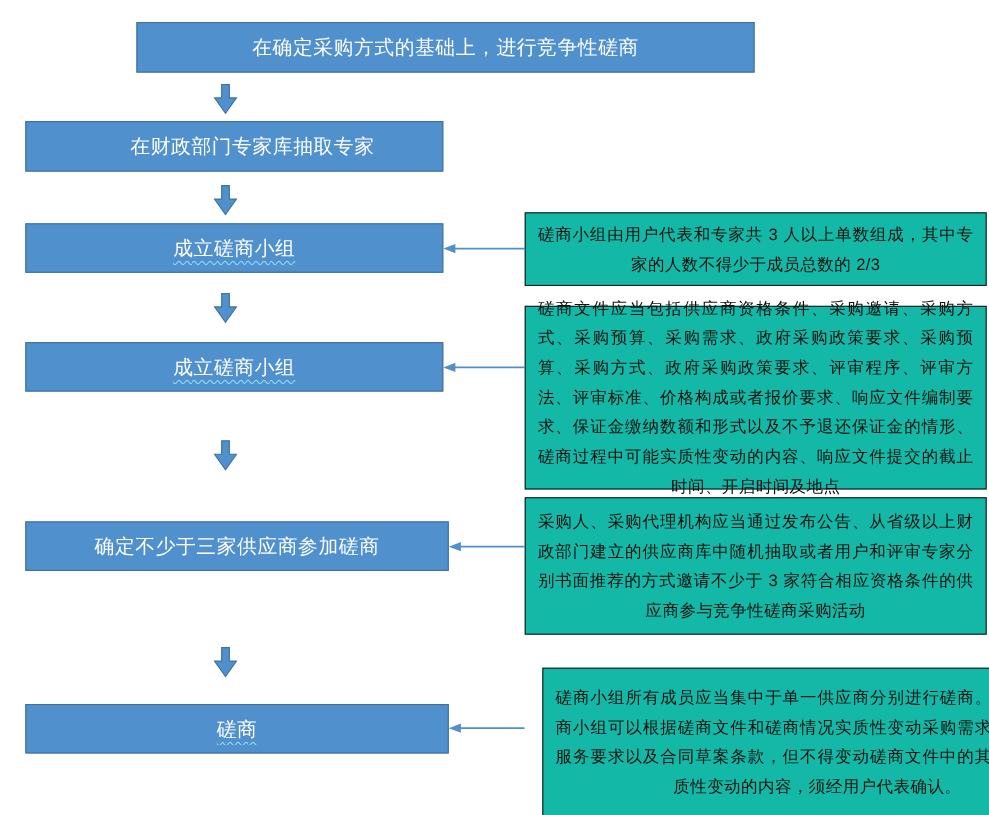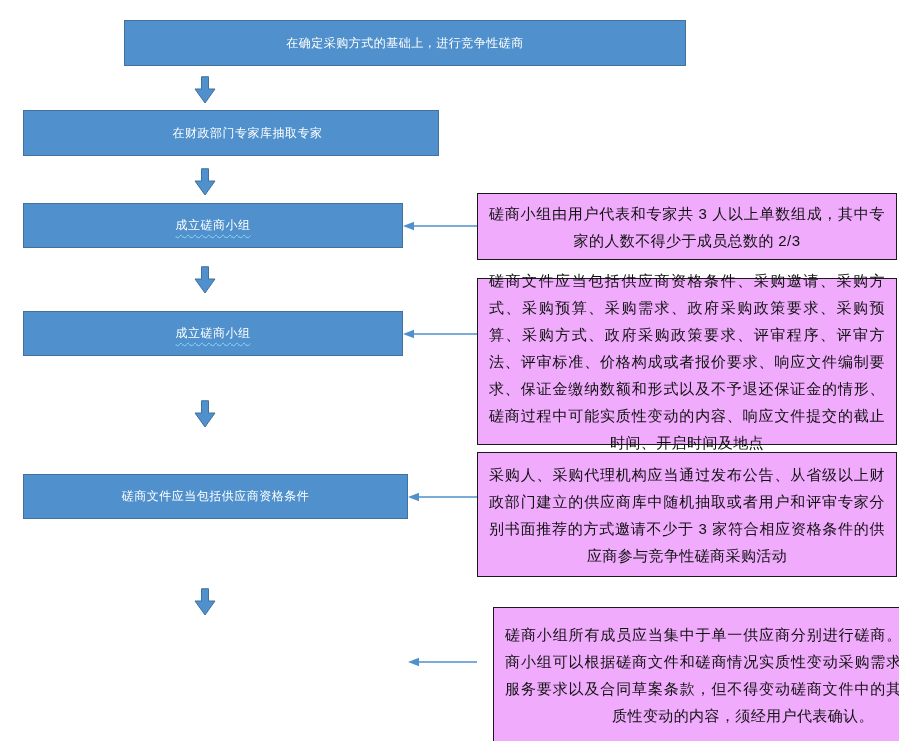--- a/index.html
+++ b/index.html
@@ -17,36 +17,36 @@
   }
   .step {
     position: absolute;
     background: #4f90cd;
     border: 1.5px solid #41719c;
     box-sizing: border-box;
     display: flex;
     align-items: center;
     justify-content: center;
     color: #ffffff;
-    font-size: 12px;
+    font-size: 18px;
     letter-spacing: 0.5px;
   }
   .step-label {
     white-space: nowrap;
   }
   .squiggle {
     text-decoration: underline;
     text-decoration-style: wavy;
     text-decoration-color: #8fd9f5;
     text-decoration-thickness: 1px;
     text-underline-offset: 5px;
   }
   .annotation {
     position: absolute;
-    background: #f0abfc;
+    background: #14b8a6;
     border: 1px solid #1a1a1a;
     box-sizing: border-box;
     display: flex;
     align-items: center;
     padding: 4px 11px;
   }
   .annotation-text {
     margin: 0;
     width: 100%;
     color: #111111;
@@ -67,21 +67,21 @@
 <div class="canvas">
 
   <div class="step" style="left:124px; top:20px; width:562px; height:46px;">
     <span class="step-label">在确定采购方式的基础上，进行竞争性磋商</span>
   </div>
 
   <svg class="down-arrow" style="left:194px; top:76px;" width="22" height="28" viewBox="0 0 22 28">
     <path d="M7.5 0.75 H14.5 V13 H21 L11 27 L1 13 H7.5 Z" fill="#4f90cd" stroke="#41719c" stroke-width="1"></path>
   </svg>
 
-  <div class="step" style="left:23px; top:110px; width:416px; height:46px;padding-left:33px;">
+  <div class="step" style="left:23px; top:110px; width:380px; height:46px;padding-left:33px;">
     <span class="step-label">在财政部门专家库抽取专家</span>
   </div>
 
   <svg class="down-arrow" style="left:194px; top:168px;" width="22" height="28" viewBox="0 0 22 28">
     <path d="M7.5 0.75 H14.5 V13 H21 L11 27 L1 13 H7.5 Z" fill="#4f90cd" stroke="#41719c" stroke-width="1"></path>
   </svg>
 
   <div class="step" style="left:23px; top:203px; width:380px; height:45px;">
     <span class="step-label squiggle">成立磋商小组</span>
   </div>
@@ -92,27 +92,30 @@
 
   <div class="step" style="left:23px; top:311px; width:380px; height:45px;">
     <span class="step-label squiggle">成立磋商小组</span>
   </div>
 
   <svg class="down-arrow" style="left:194px; top:400px;" width="22" height="28" viewBox="0 0 22 28">
     <path d="M7.5 0.75 H14.5 V13 H21 L11 27 L1 13 H7.5 Z" fill="#4f90cd" stroke="#41719c" stroke-width="1"></path>
   </svg>
 
   <div class="step" style="left:23px; top:474px; width:385px; height:45px;">
-    <span class="step-label">磋商文件应当包括供应商资格条件</span>
+    <span class="step-label">确定不少于三家供应商参加磋商</span>
   </div>
 
   <svg class="down-arrow" style="left:194px; top:588px;" width="22" height="28" viewBox="0 0 22 28">
     <path d="M7.5 0.75 H14.5 V13 H21 L11 27 L1 13 H7.5 Z" fill="#4f90cd" stroke="#41719c" stroke-width="1"></path>
   </svg>
 
+  <div class="step" style="left:23px; top:640px; width:385px; height:45px;">
+    <span class="step-label squiggle">磋商</span>
+  </div>
 
   <svg class="connector" style="left:403px; top:220px;" width="74" height="12" viewBox="0 0 74 12">
     <line x1="74" y1="6" x2="10" y2="6" stroke="#4f90cd" stroke-width="1.6"></line>
     <polygon points="0,6 11,1.8 11,10.2" fill="#4f90cd"></polygon>
   </svg>
 
   <svg class="connector" style="left:403px; top:328px;" width="74" height="12" viewBox="0 0 74 12">
     <line x1="74" y1="6" x2="10" y2="6" stroke="#4f90cd" stroke-width="1.6"></line>
     <polygon points="0,6 11,1.8 11,10.2" fill="#4f90cd"></polygon>
   </svg>

